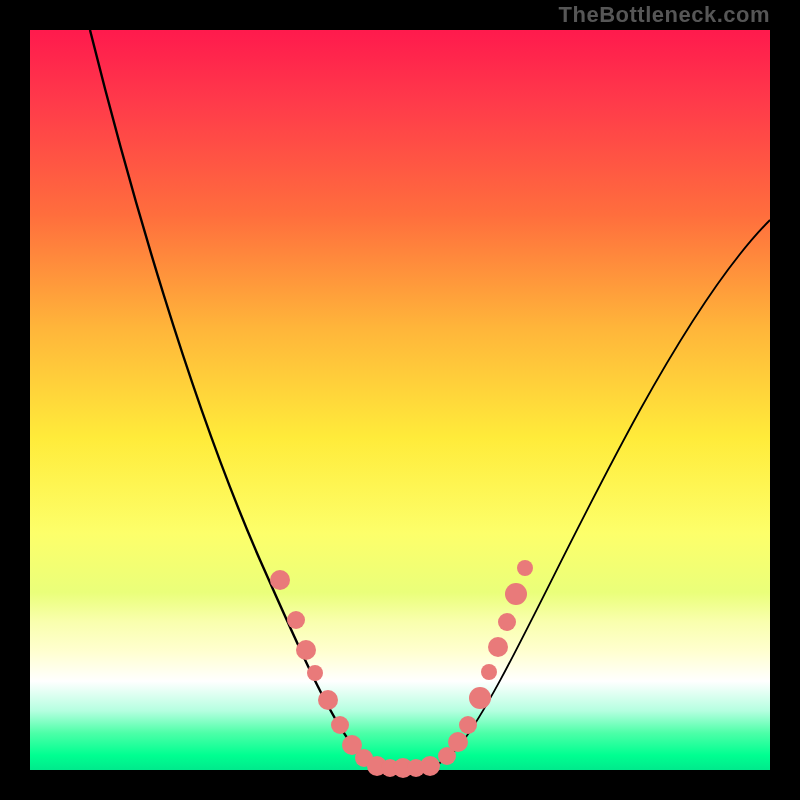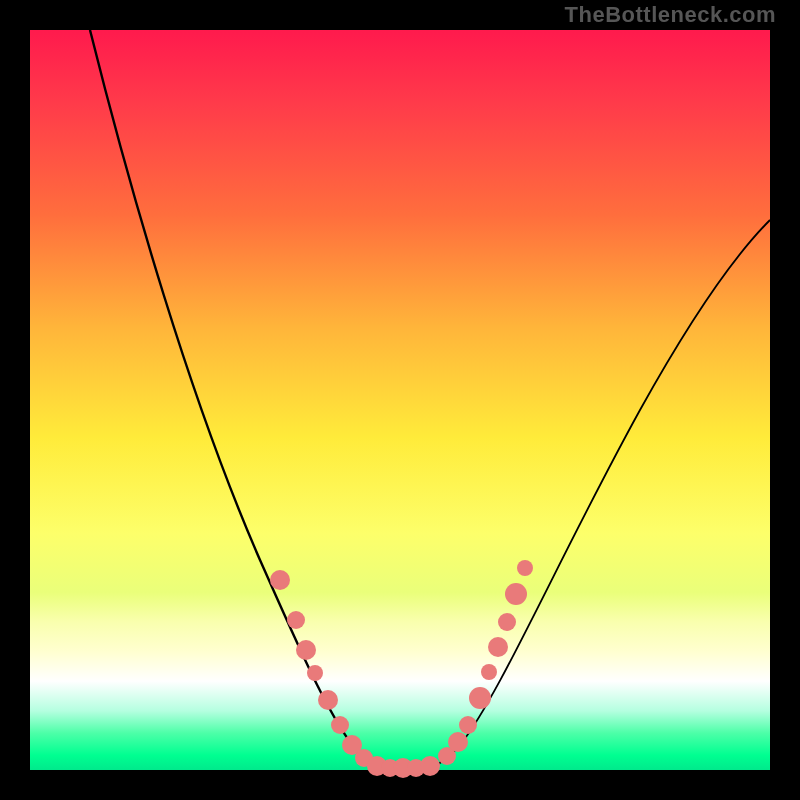--- a/index.html
+++ b/index.html
@@ -37,21 +37,21 @@
       #ffffff 88%,
       #b5ffe0 92%,
       #4dffa8 95%,
       #00ff91 98%,
       #00e98c 100%
     );
   }
   .attribution {
     position: absolute;
     top: 2px;
-    right: 24px;
+    right: 30px;
     font-family: Arial, Helvetica, sans-serif;
     font-size: 22px;
     font-weight: bold;
     color: #565656;
     letter-spacing: 0.5px;
   }
   svg.curves {
     position: absolute;
     top: 0;
     left: 0;

